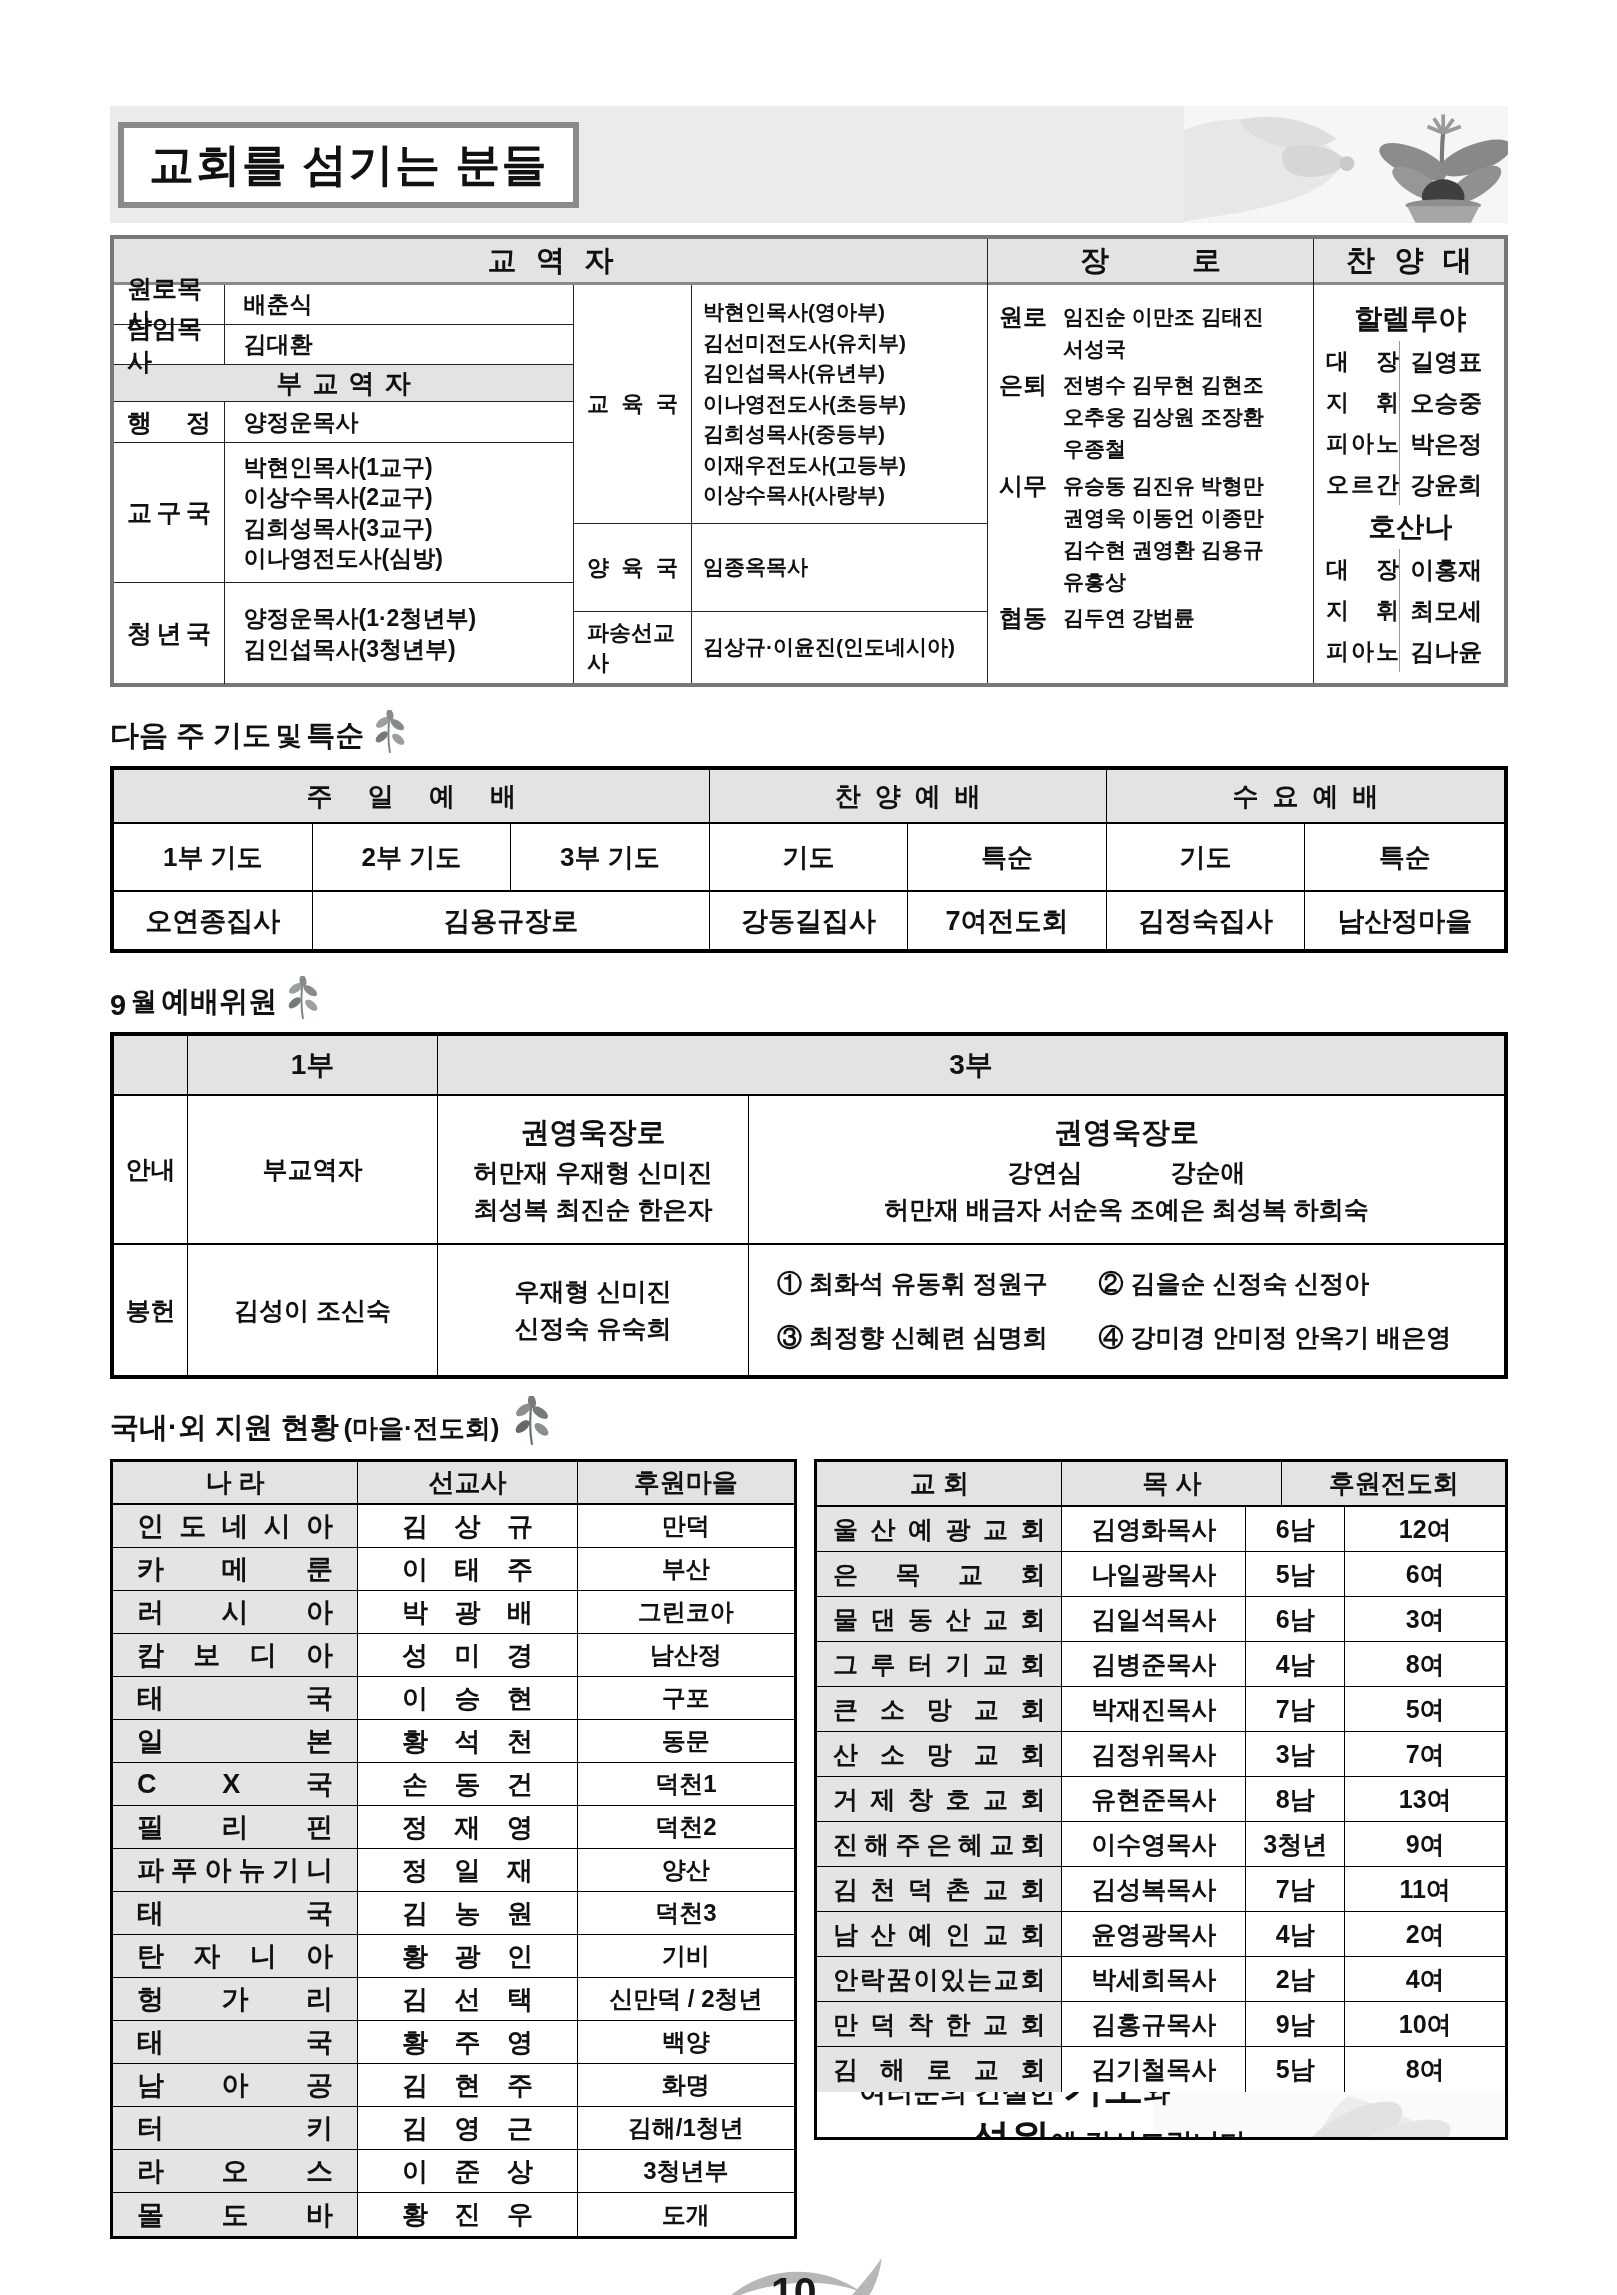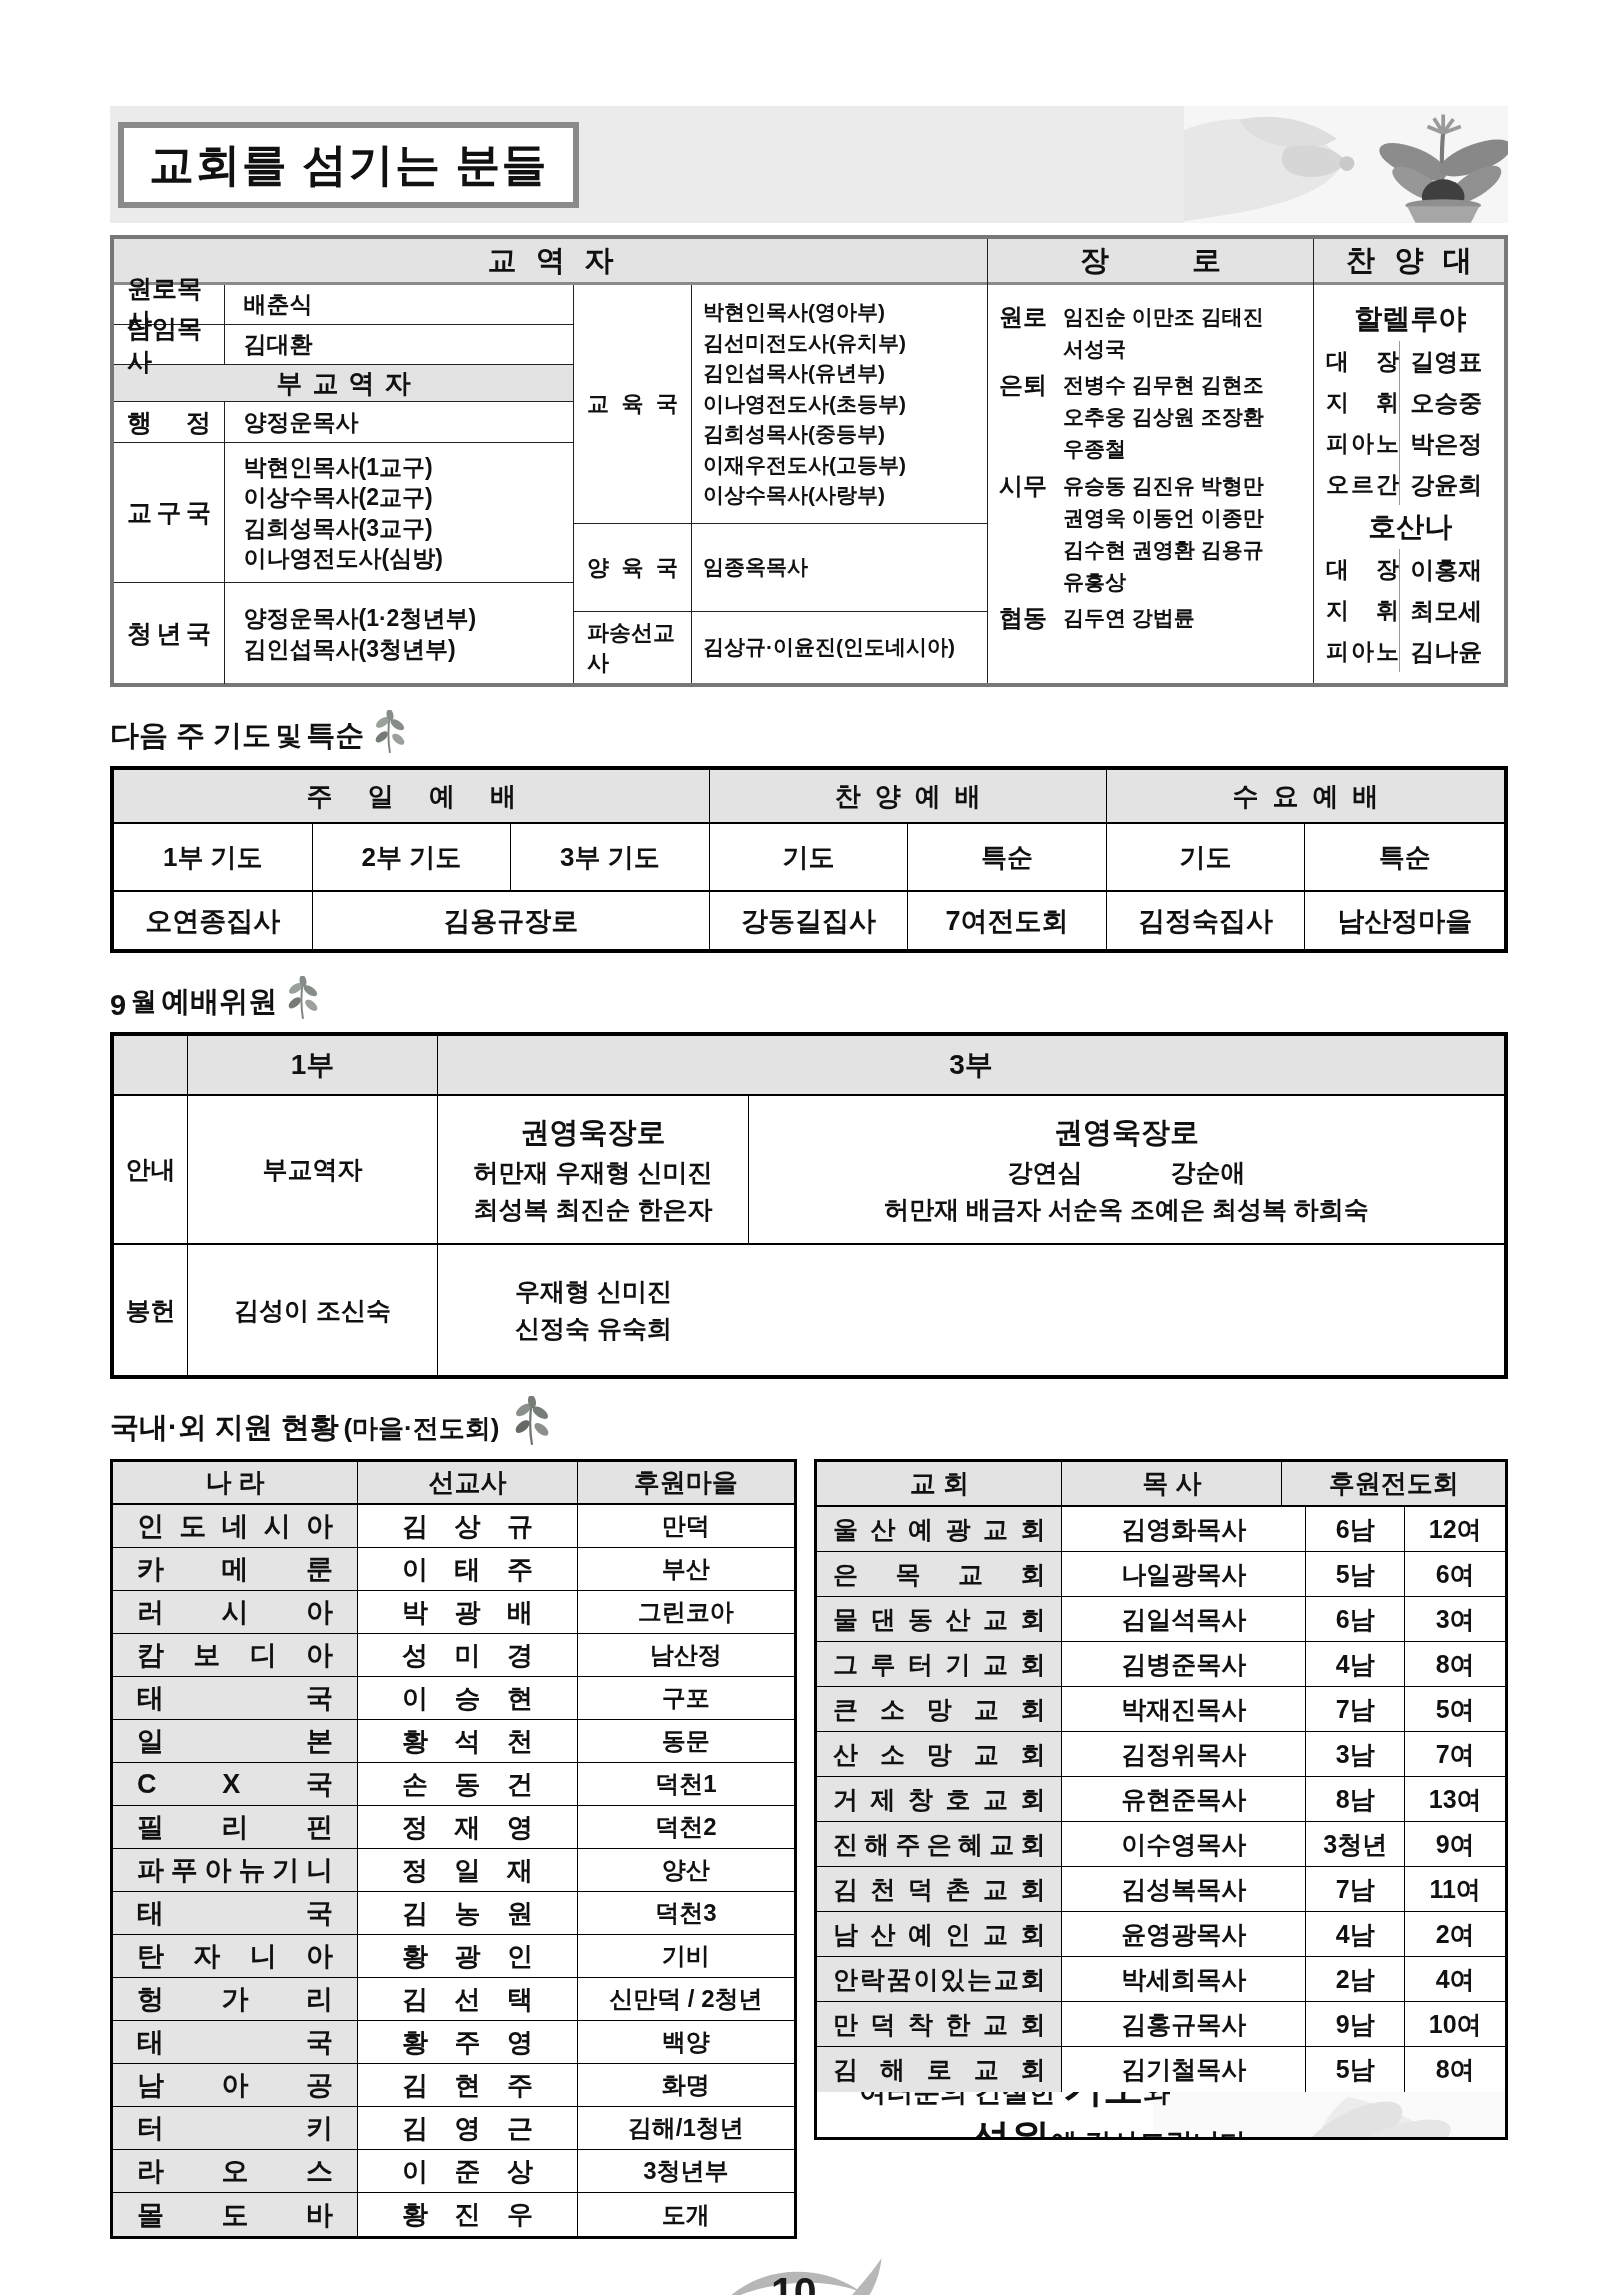--- a/index.html
+++ b/index.html
@@ -101,21 +101,21 @@
   .trow:last-child { border-bottom: none; }
   .hrow4 { height: 40px; border-bottom: 2.8px solid #000; }
   .hrow4 .cell { background: #e3e3e3; font-size: 26px; font-weight: 800; }
   .cellb { border-right: 1.9px solid #000; }
   .mt .c-country { width: 245px; background:#e4e4e4; font-size: 27px; font-weight: 800; padding: 0 24px; }
   .mt .c-missionary { width: 220px; font-size: 26px; font-weight: 700; padding: 0 44px; }
   .mt .c-village { flex: 1; font-size: 24px; font-weight: 700; }
   .mt .trow { height: 43px; }
   .ct .trow { height: 45px; }
   .ct .c-church { width: 245px; background:#e4e4e4; font-size: 25px; font-weight: 800; padding: 0 15.7px; }
-  .ct .c-pastor { width: 244px; font-size: 25px; font-weight: 700; }
+  .ct .c-pastor { width: 184px; font-size: 25px; font-weight: 700; }
   .ct .c-men { width: 99px; font-size: 25px; font-weight: 700; }
   .ct .c-women { flex: 1; font-size: 25px; font-weight: 700; }
   .thanks { height: 112px; position: relative; overflow: hidden; display:flex; flex-direction:column; justify-content:center; }
   .thanks .tl1 { font-size: 27px; font-weight: 600; padding-left: 42px; line-height: 46px; position: relative; z-index: 2;}
   .thanks .tl2 { font-size: 27px; font-weight: 600; padding-left: 153px; line-height: 46px; position: relative; z-index: 2;}
   .thanks .bigword { font-size: 40px; font-weight: 700; }
   .thanks svg { position: absolute; right: 0; top: 0; z-index: 1; }
 
   
   .spread-on { display: flex; justify-content: space-between; align-items: center; }
@@ -403,20 +403,28 @@
       <div class="c lab">봉헌</div>
       <div class="c c1">
           <div class="ln">김성이 조신숙</div>
         </div>
       <div class="c c2">
         <div>
             <div class="ln">우재형 신미진</div>
             <div class="ln">신정숙 유숙희</div>
           </div>
       </div>
+      <div class="c c3">
+        <div class="bon-grid">
+            <div class="item">① 최화석 유동휘 정원구</div>
+            <div class="item">② 김을순 신정숙 신정아</div>
+            <div class="item">③ 최정향 신혜련 심명희</div>
+            <div class="item">④ 강미경 안미정 안옥기 배은영</div>
+          </div>
+      </div>
     </div>
   </div>
 
   <div class="sec-title">
     <span class="big">국내·외 지원 현황</span>
     <span class="small">(마을·전도회)</span>
     <span class="leaf">
       <svg width="40" height="50" viewBox="0 0 70 90">
           <path d="M35,6 C30,40 30,60 35,88" stroke="#6d736d" stroke-width="4" fill="none"></path>
           <ellipse cx="20" cy="25" rx="16" ry="8" fill="#8a908a" transform="rotate(-35 20 25)"></ellipse>

